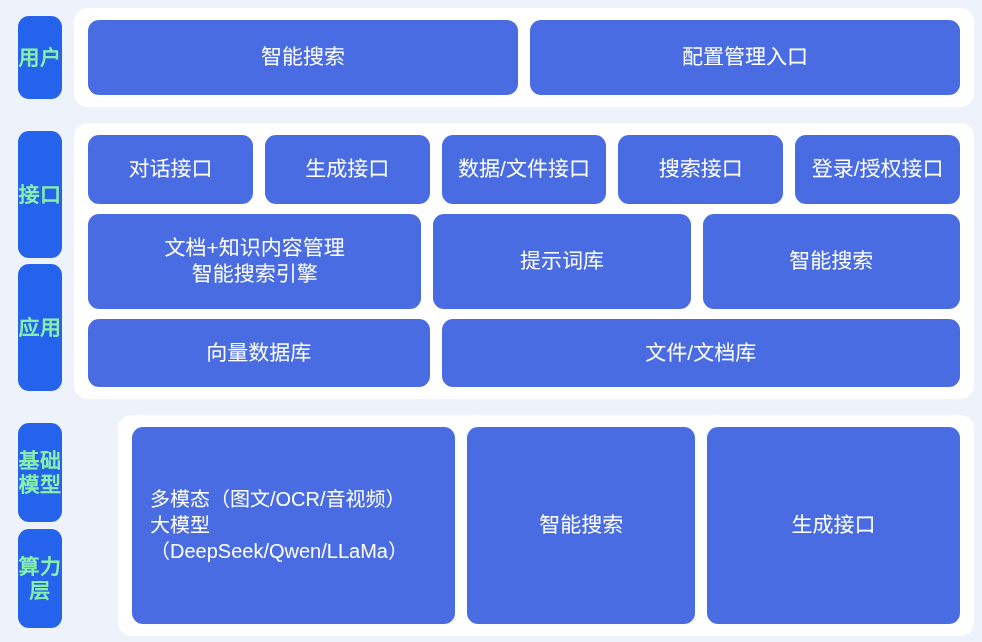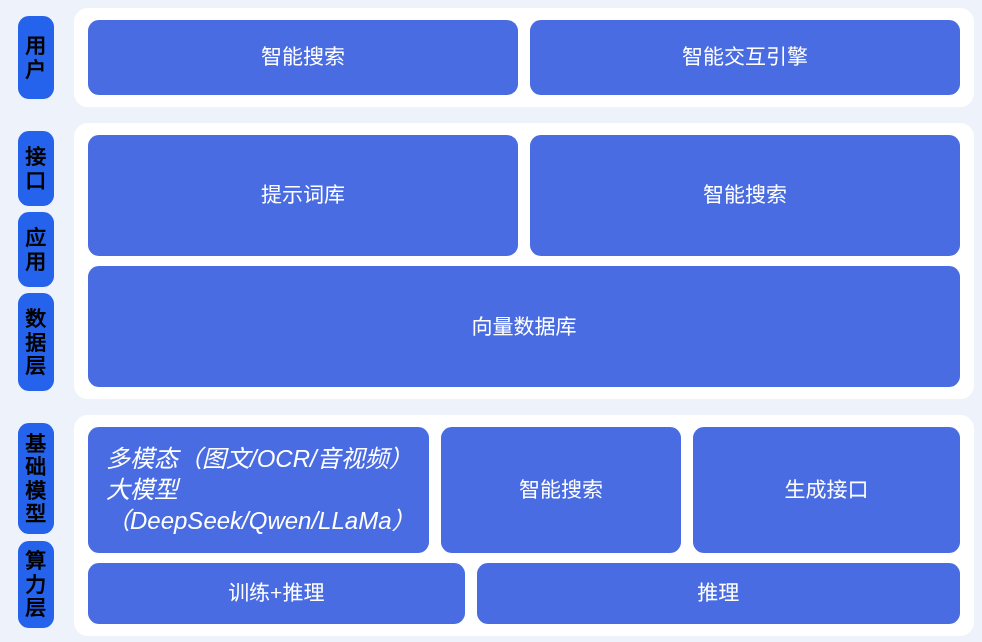--- a/index.html
+++ b/index.html
@@ -37,23 +37,23 @@
     width: 62px;
     flex: 0 0 62px;
     display: flex;
     flex-direction: column;
     gap: 6px;
     padding: 8px 0 8px 12px;
     box-sizing: border-box;
   }
   .label-chip {
     background: #2563ec;
-    color: #000000;
+    color: #86efac;
     border-radius: 11px;
-    width: 36px;
+    width: 44px;
     flex: 1 1 auto;
     display: flex;
     align-items: center;
     justify-content: center;
     font-size: 21px;
     font-weight: 700;
     line-height: 1.12;
     letter-spacing: 0.5px;
     text-align: center;
     writing-mode: horizontal-tb;
@@ -98,86 +98,90 @@
     white-space: pre-line;
     flex: 1 1 0;
     min-height: 0;
   }
   .card.left-text {
     justify-content: flex-start;
     text-align: left;
     padding-left: 18px;
   }
   .card.mono-mix {
-    font-size: 24px;
-    font-style: italic;
+    font-size: 20px;
   }
 
   
   .band-user   { height: 100px; }
   .band-mid    { height: 278px; }
-  .band-base   { height: 222px; }
+  .band-base   { height: 222px; gap: 44px; }
 
   .band-user .label-chip { font-size: 21px; }
   .band-mid .band-labels { }
   .band-base .band-labels { gap: 7px; }
 </style>
 </head>
 <body>
 
 <div class="diagram">
 
   <div class="band band-user">
     <div class="band-labels">
       <div class="label-chip">用户</div>
     </div>
     <div class="panel">
       <div class="row">
         <div class="card">智能搜索</div>
-        <div class="card">智能交互引擎</div>
+        <div class="card">配置管理入口</div>
       </div>
     </div>
   </div>
 
   <div class="band band-mid">
     <div class="band-labels">
       <div class="label-chip">接口</div>
       <div class="label-chip">应用</div>
-      <div class="label-chip">数据层</div>
     </div>
     <div class="panel">
 
+      <div class="row">
+        <div class="card">对话接口</div>
+        <div class="card">生成接口</div>
+        <div class="card">数据/文件接口</div>
+        <div class="card">搜索接口</div>
+        <div class="card">登录/授权接口</div>
+      </div>
 
       <div class="row">
+        <div class="card" style="flex-grow:1.32">文档+知识内容管理
+智能搜索引擎</div>
         <div class="card">提示词库</div>
         <div class="card">智能搜索</div>
       </div>
 
       <div class="row">
         <div class="card">向量数据库</div>
+        <div class="card" style="flex-grow:1.55">文件/文档库</div>
       </div>
 
     </div>
   </div>
 
   <div class="band band-base">
     <div class="band-labels">
       <div class="label-chip">基础模型</div>
       <div class="label-chip">算力层</div>
     </div>
     <div class="panel">
 
       <div class="row">
         <div class="card left-text mono-mix" style="flex-grow:1.42">多模态（图文/OCR/音视频）
 大模型（DeepSeek/Qwen/LLaMa）</div>
         <div class="card">智能搜索</div>
         <div class="card" style="flex-grow:1.12">生成接口</div>
       </div>
 
-      <div class="row">
-        <div class="card">训练+推理</div>
-        <div class="card" style="flex-grow:1.3">推理</div>
-      </div>
 
     </div>
   </div>
 
 </div>
 
 </body></html>

